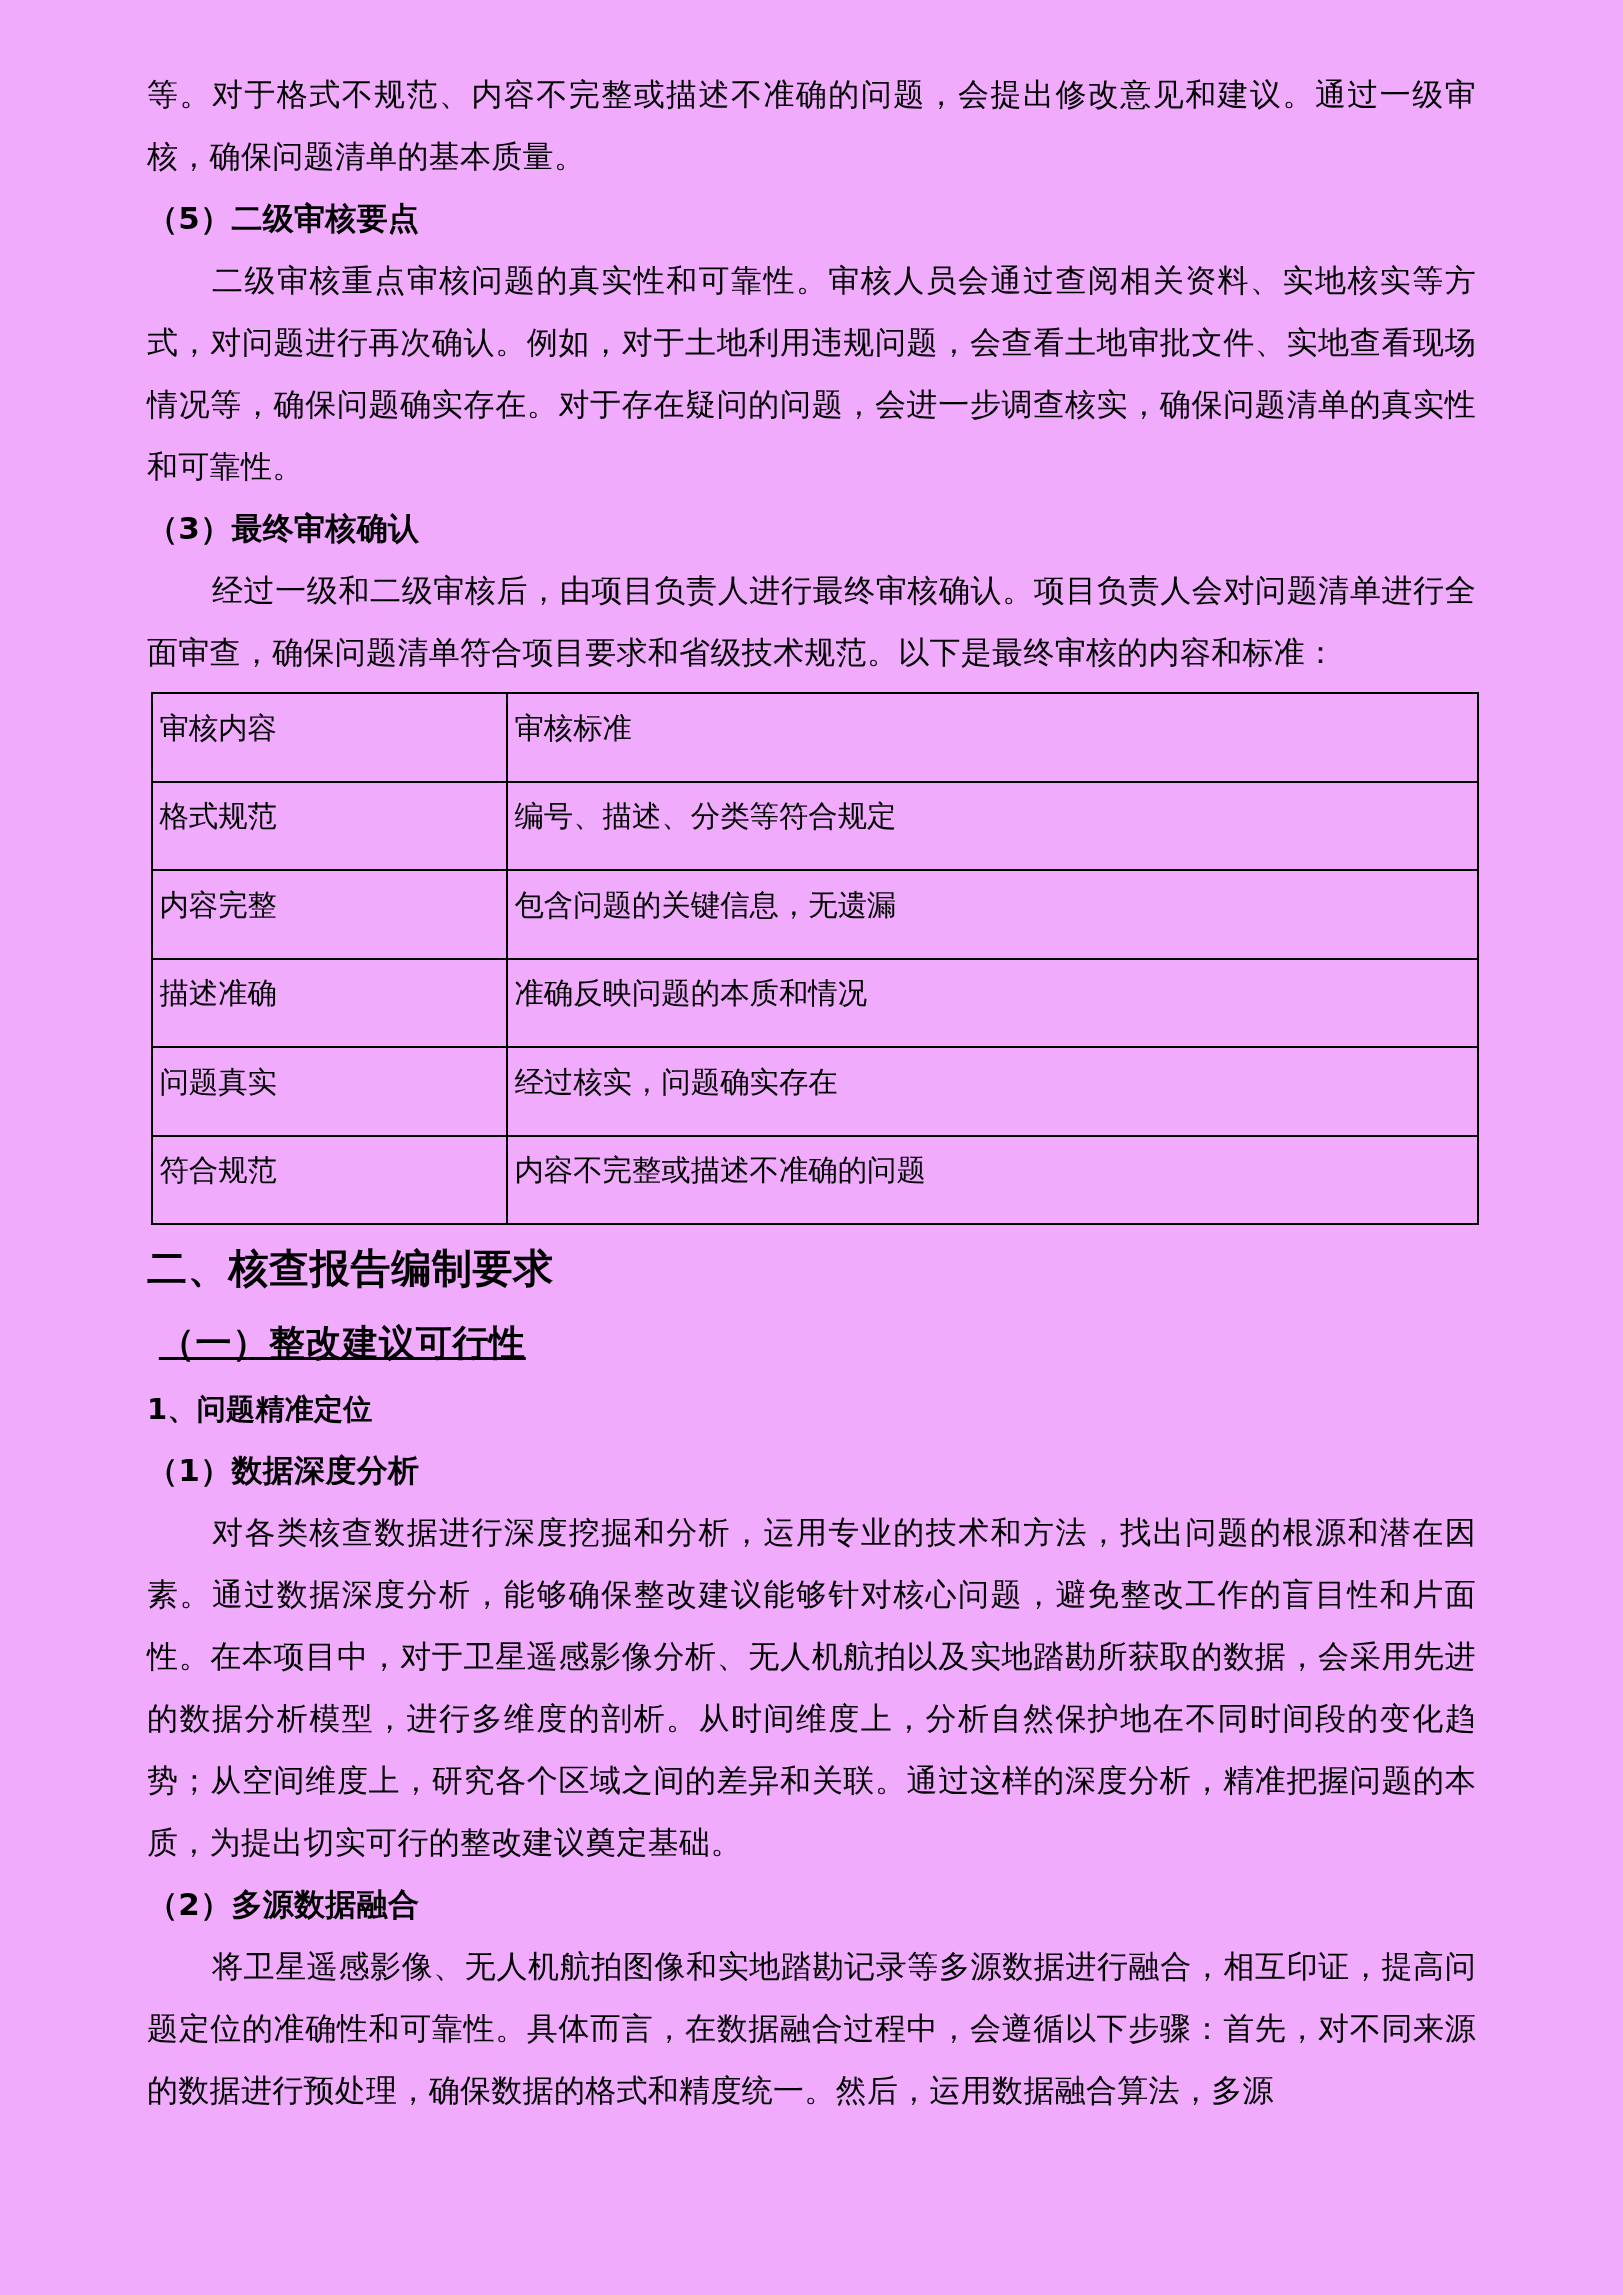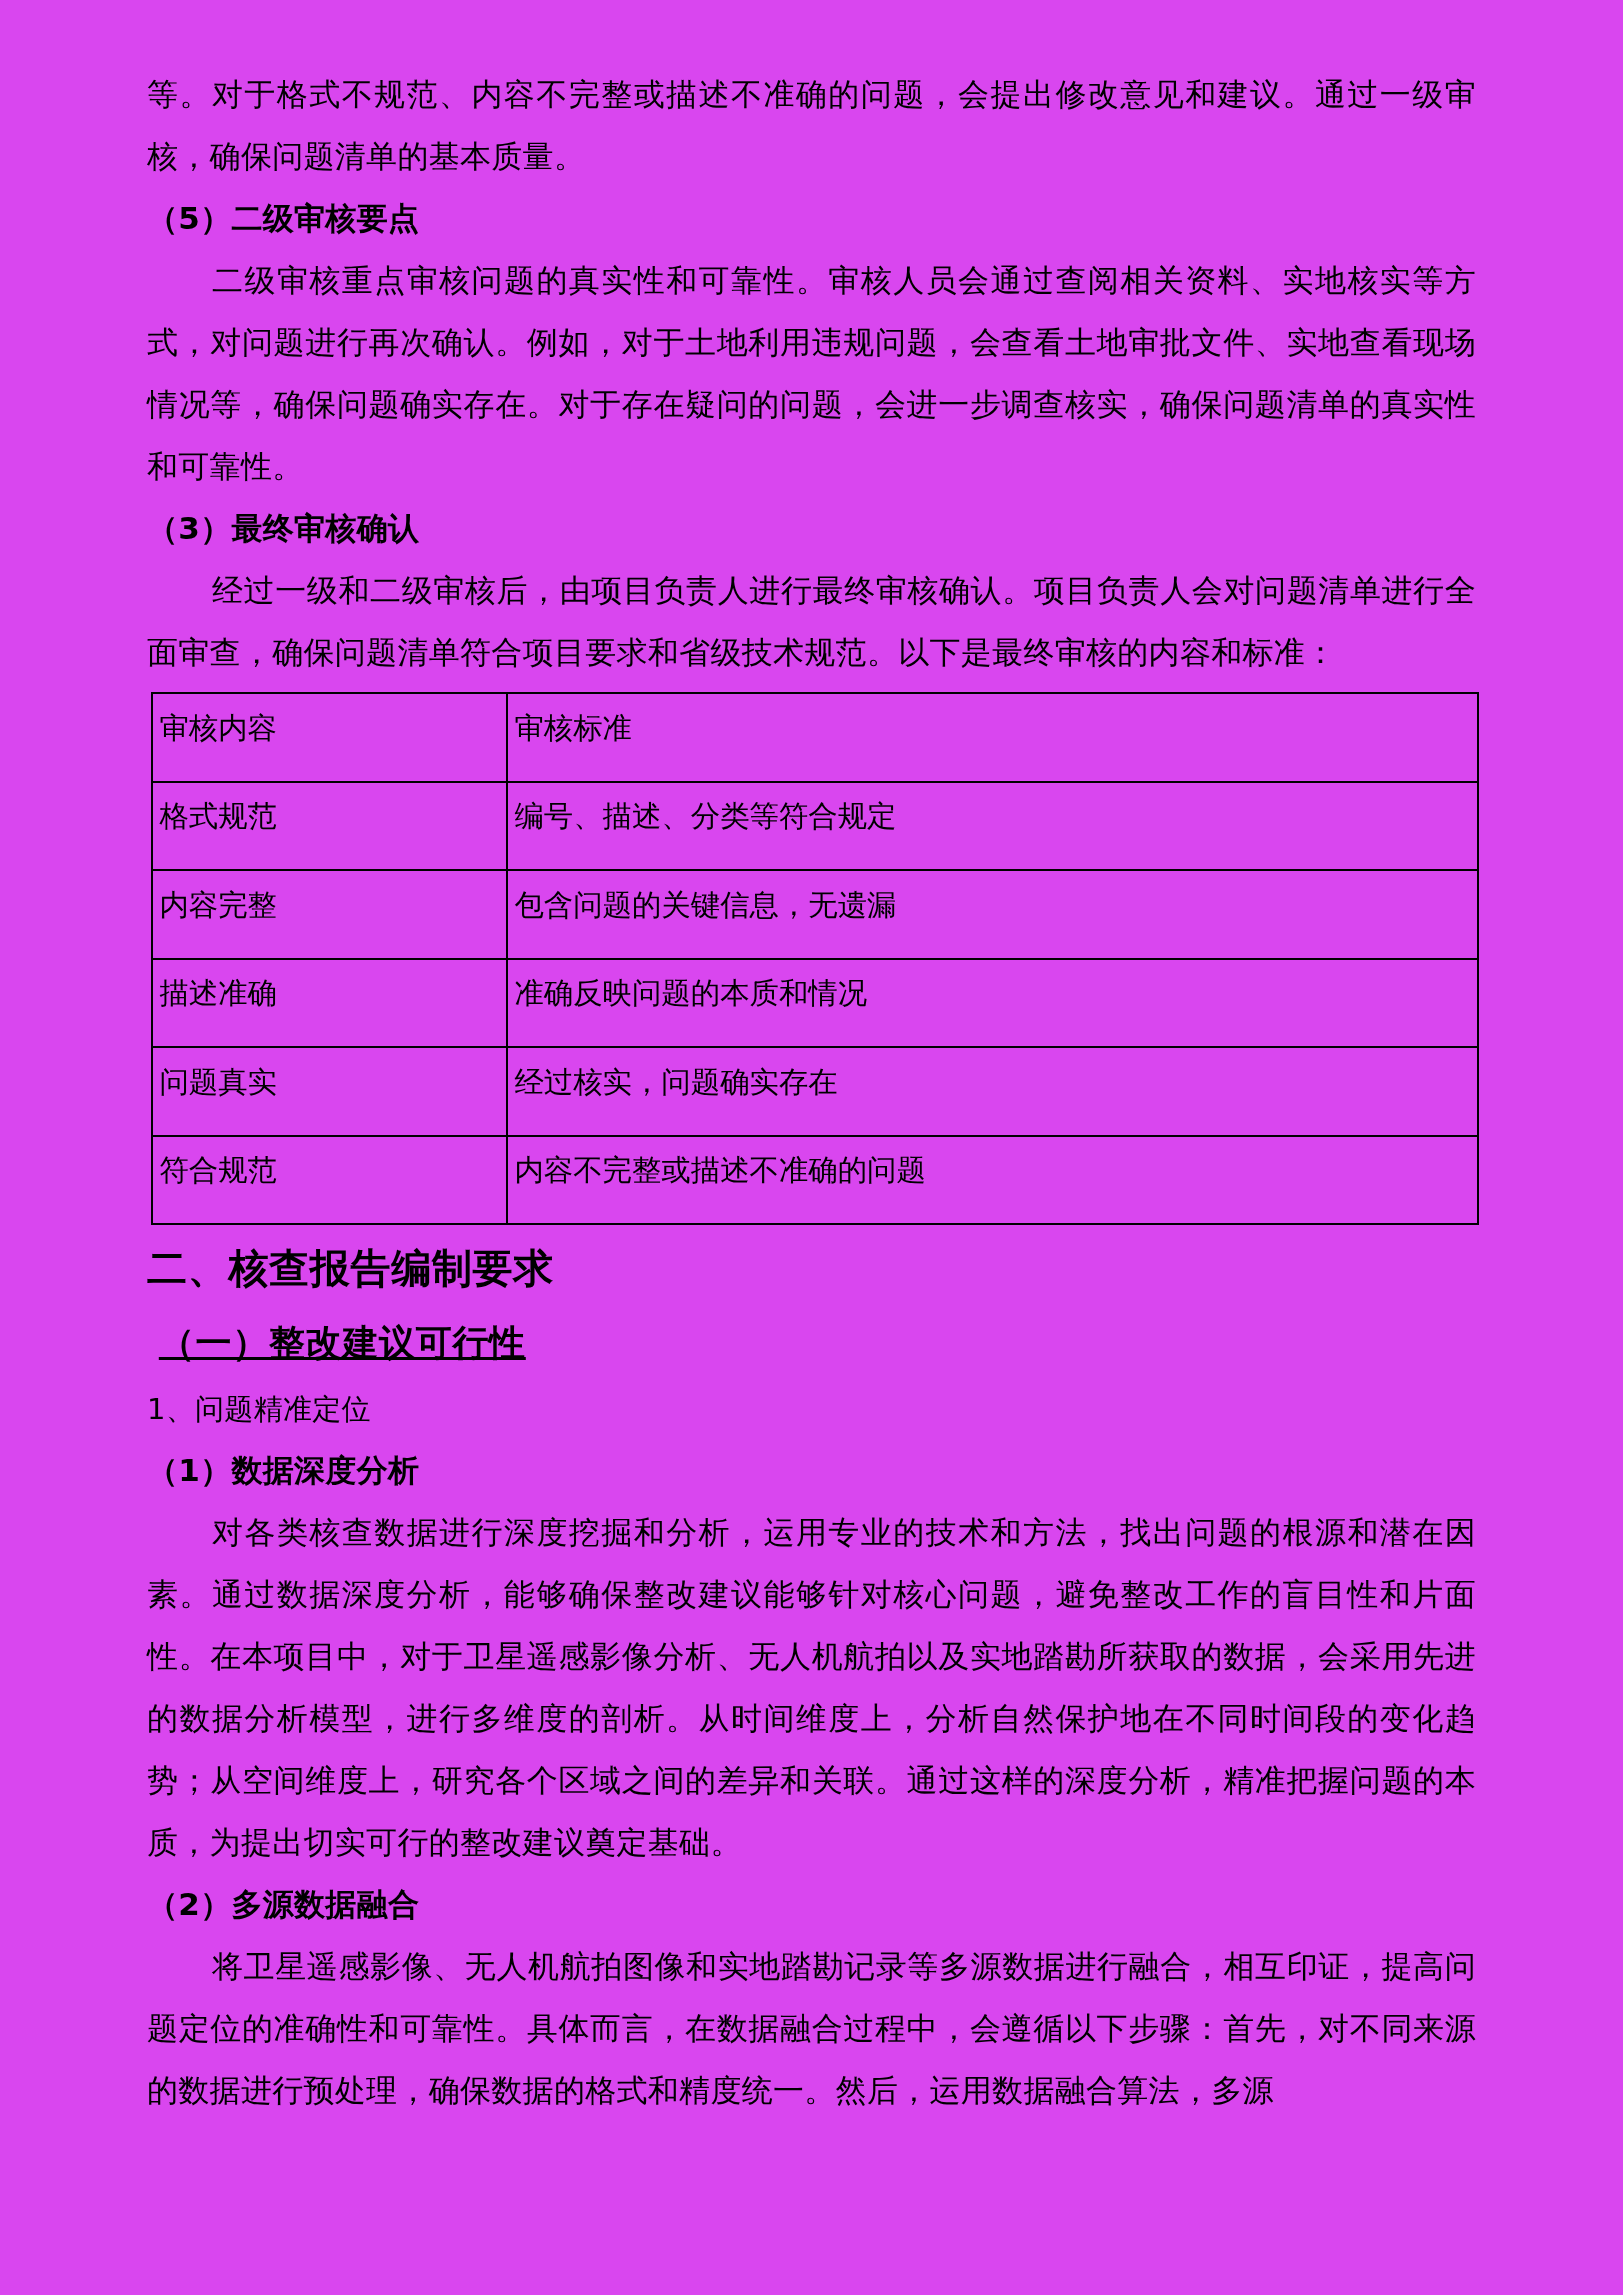--- a/index.html
+++ b/index.html
@@ -4,21 +4,21 @@
 <style>
   html, body {
     margin: 0;
     padding: 0;
     background: #ffffff;
   }
   .page {
     position: relative;
     width: 1623px;
     height: 2295px;
-    background: #d946ef;
+    background: #f0abfc;
     box-sizing: border-box;
     padding: 63px 147px 0 147px;
     font-family: "DejaVu Serif", "Liberation Serif", serif;
     color: #000000;
     overflow: hidden;
   }
 
   
   .para {
     font-size: 31px;
@@ -53,21 +53,21 @@
     font-family: "DejaVu Sans", "Liberation Sans", sans-serif;
     font-weight: bold;
     font-size: 36px;
     line-height: 69px;
     margin: 3.9px 0 2.6px 11.8px;
     letter-spacing: 0.7px;
     text-decoration: underline;
   }
   .h-level3 {         
     font-family: "DejaVu Sans", "Liberation Sans", sans-serif;
-    font-weight: normal;
+    font-weight: bold;
     font-size: 29px;
     line-height: 60px;
     margin: 0;
     letter-spacing: 0.3px;
   }
 
   
   .review-table {
     border-collapse: collapse;
     width: 1326px;

